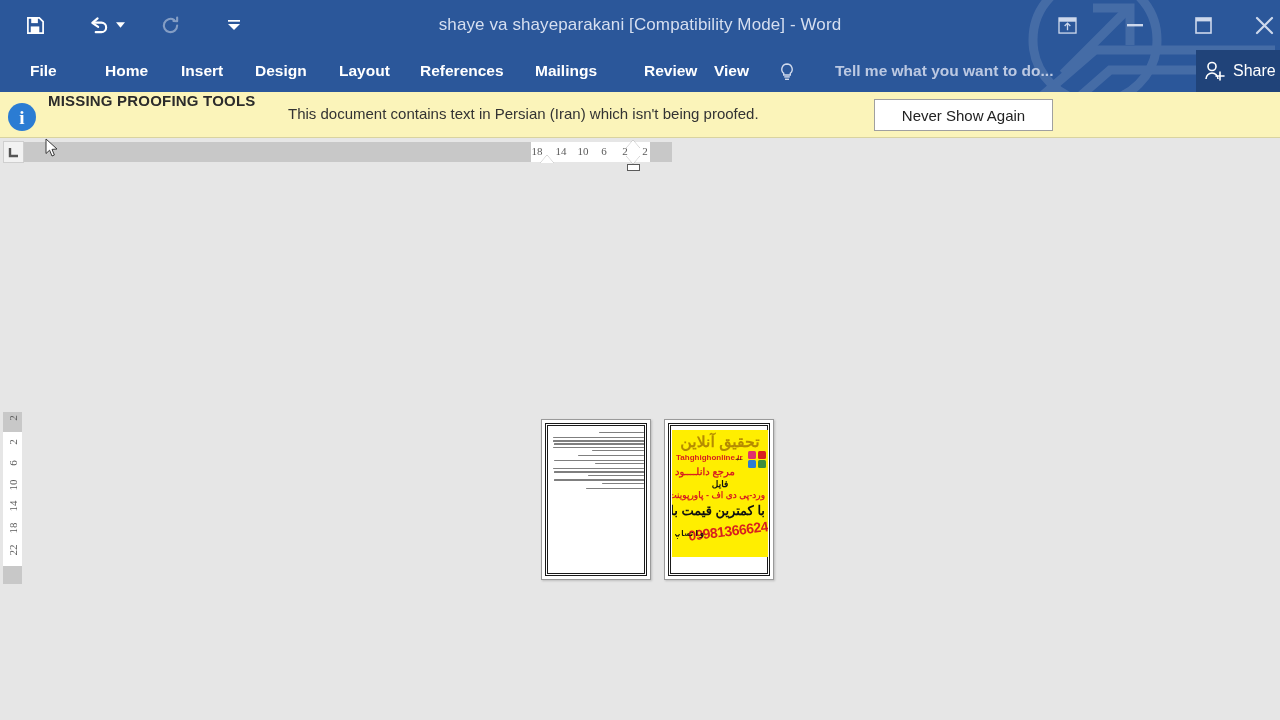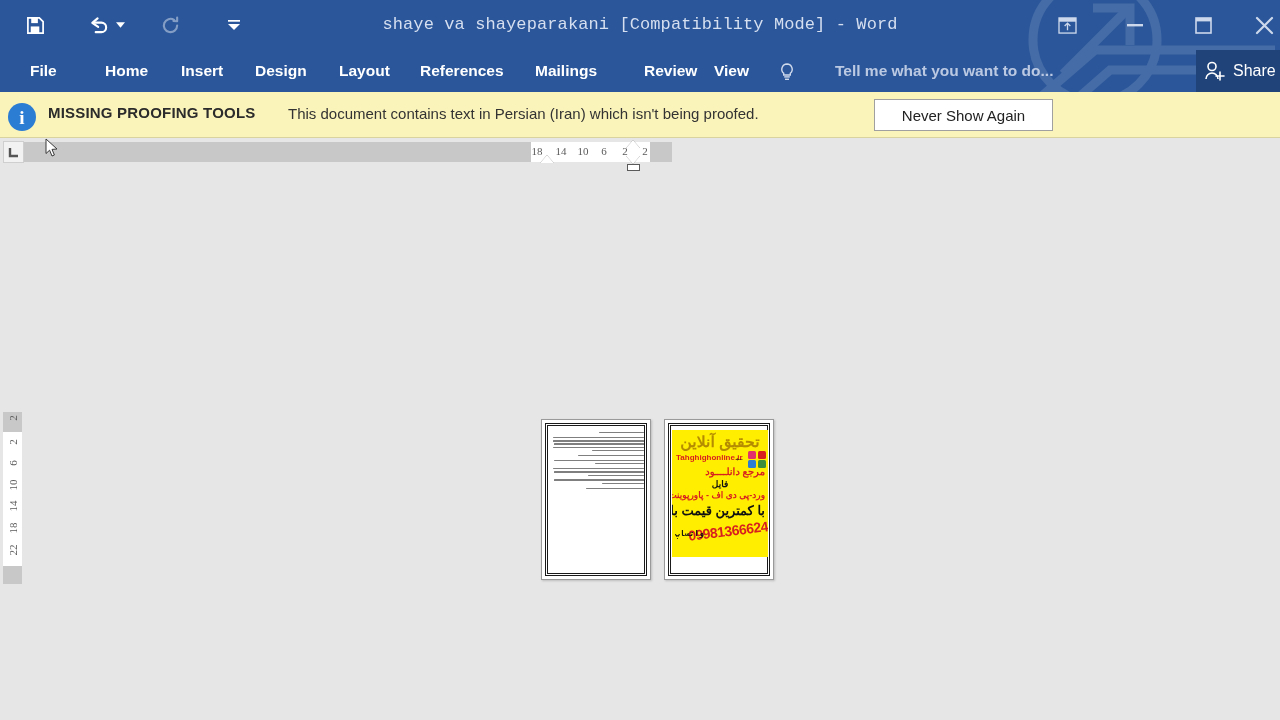--- a/index.html
+++ b/index.html
@@ -41,21 +41,20 @@
   .qat-more { left: 225px; width: 18px; }
 
   .win-title {
     position: absolute; left: 0; top: 0;
     width: 1280px; height: 50px;
     line-height: 50px;
     text-align: center;
     color: #d6dff0;
     font-size: 17px;
     letter-spacing: .1px;
-    font-family: Liberation Mono, monospace;
   }
   .win-ctl {
     position: absolute; top: 8px;
     height: 34px; width: 46px;
     display: flex; align-items: center; justify-content: center;
   }
   .ctl-ribbon { left: 1044px; }
   .ctl-min    { left: 1112px; }
   .ctl-max    { left: 1180px; }
   .ctl-close  { left: 1248px; width: 32px; }
@@ -120,21 +119,21 @@
     width: 28px; height: 28px;
     border-radius: 50%;
     background: #2b7cd3;
     color: #ffffff;
     font-size: 19px; font-weight: bold;
     font-family: "Liberation Serif", serif;
     display: flex; align-items: center; justify-content: center;
     line-height: 1;
   }
   .notify-title {
-    position: absolute; left: 48px; top: 104px;
+    position: absolute; left: 48px; top: 92px;
     font-size: 15px; font-weight: bold; color: #2b2b2b;
     letter-spacing: .2px;
   }
   .notify-text {
     position: absolute; left: 288px; top: 105px;
     font-size: 15px; color: #333333;
   }
   .notify-btn {
     position: absolute; left: 874px; top: 99px;
     width: 179px; height: 32px;
@@ -307,21 +306,21 @@
     width: 8px; height: 8px;
     border-radius: 1.5px;
   }
   .ad-sq1 { left: 76px; top: 21px; background: #e1306c; }
   .ad-sq2 { left: 86px; top: 21px; background: #d81f1f; }
   .ad-sq3 { left: 76px; top: 30px; background: #2b7cd3; }
   .ad-sq4 { left: 86px; top: 30px; background: #3d8b3d; }
   .ad-l1 {
     position: absolute; left: 3px; top: 36px; width: 90px;
     color: #d81f1f; font-size: 10px; font-weight: bold;
-    text-align: right; direction: rtl; white-space: nowrap;
+    text-align: left; direction: rtl; white-space: nowrap;
   }
   .ad-l2 {
     position: absolute; left: 3px; top: 49px; width: 90px;
     color: #111; font-size: 9px; font-weight: bold;
     text-align: center; direction: rtl; white-space: nowrap;
   }
   .ad-l3 {
     position: absolute; left: 3px; top: 60px; width: 90px;
     color: #d81f1f; font-size: 9px; font-weight: bold;
     text-align: center; direction: rtl; white-space: nowrap;

